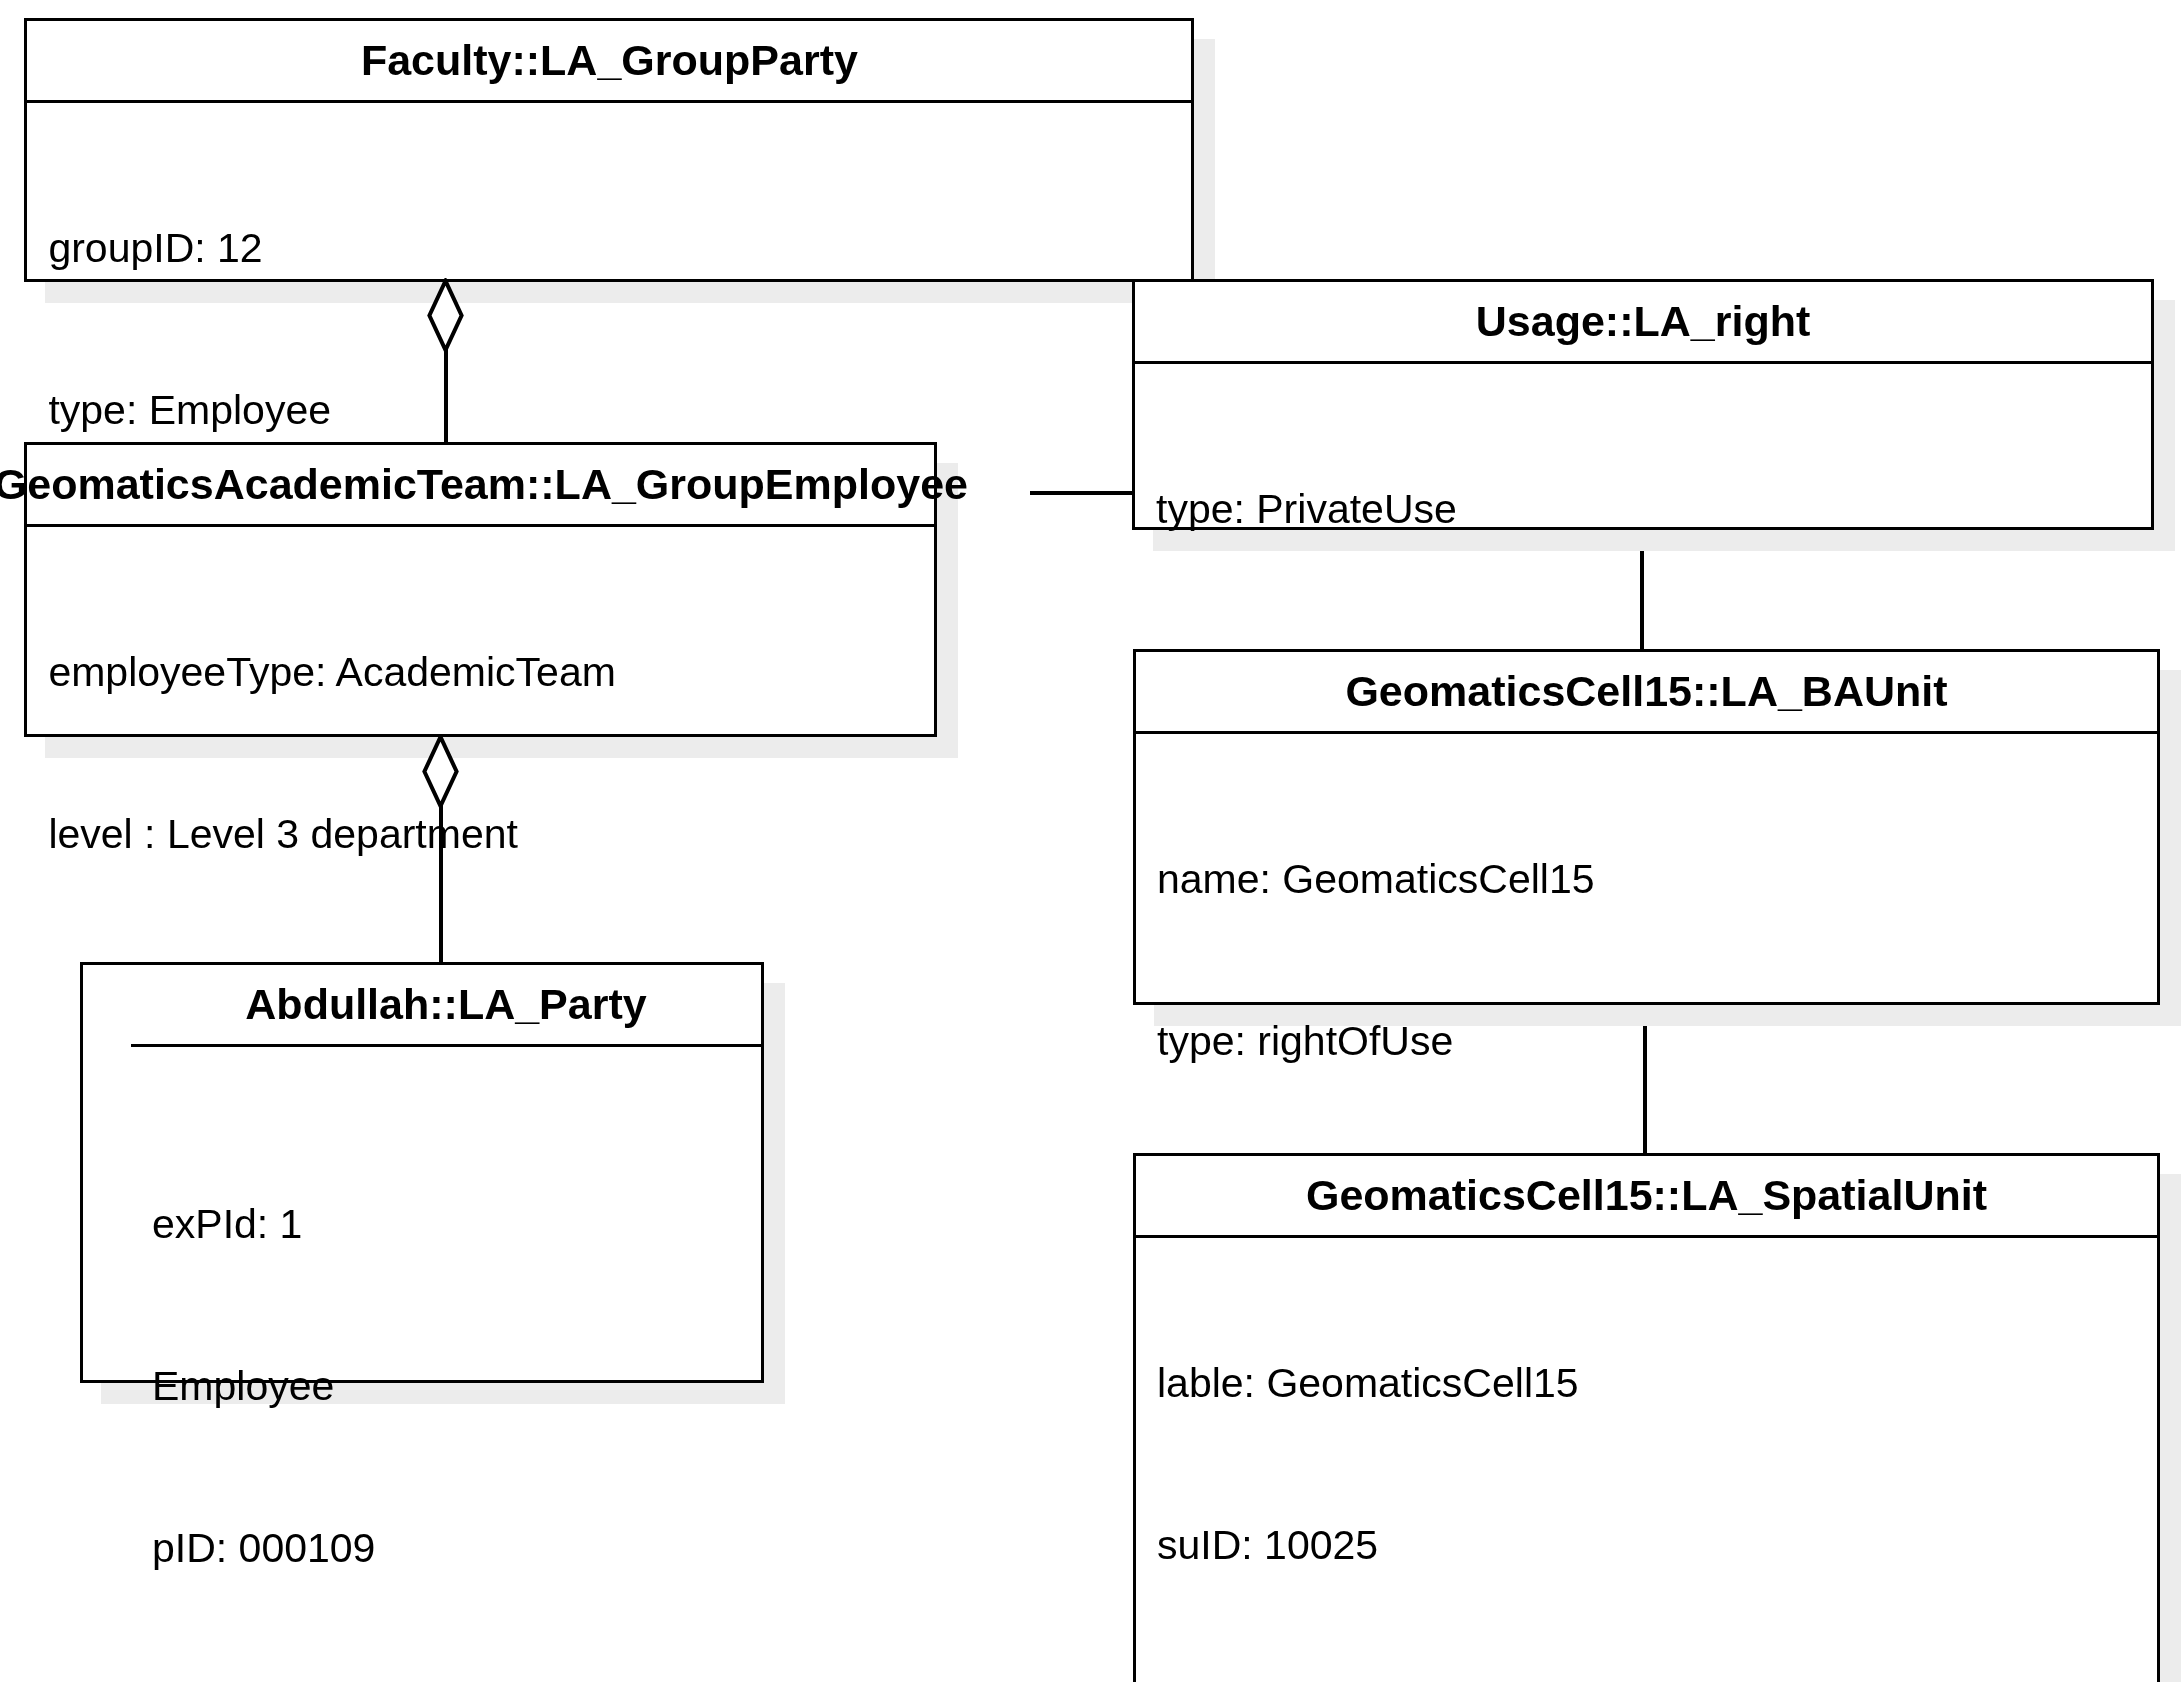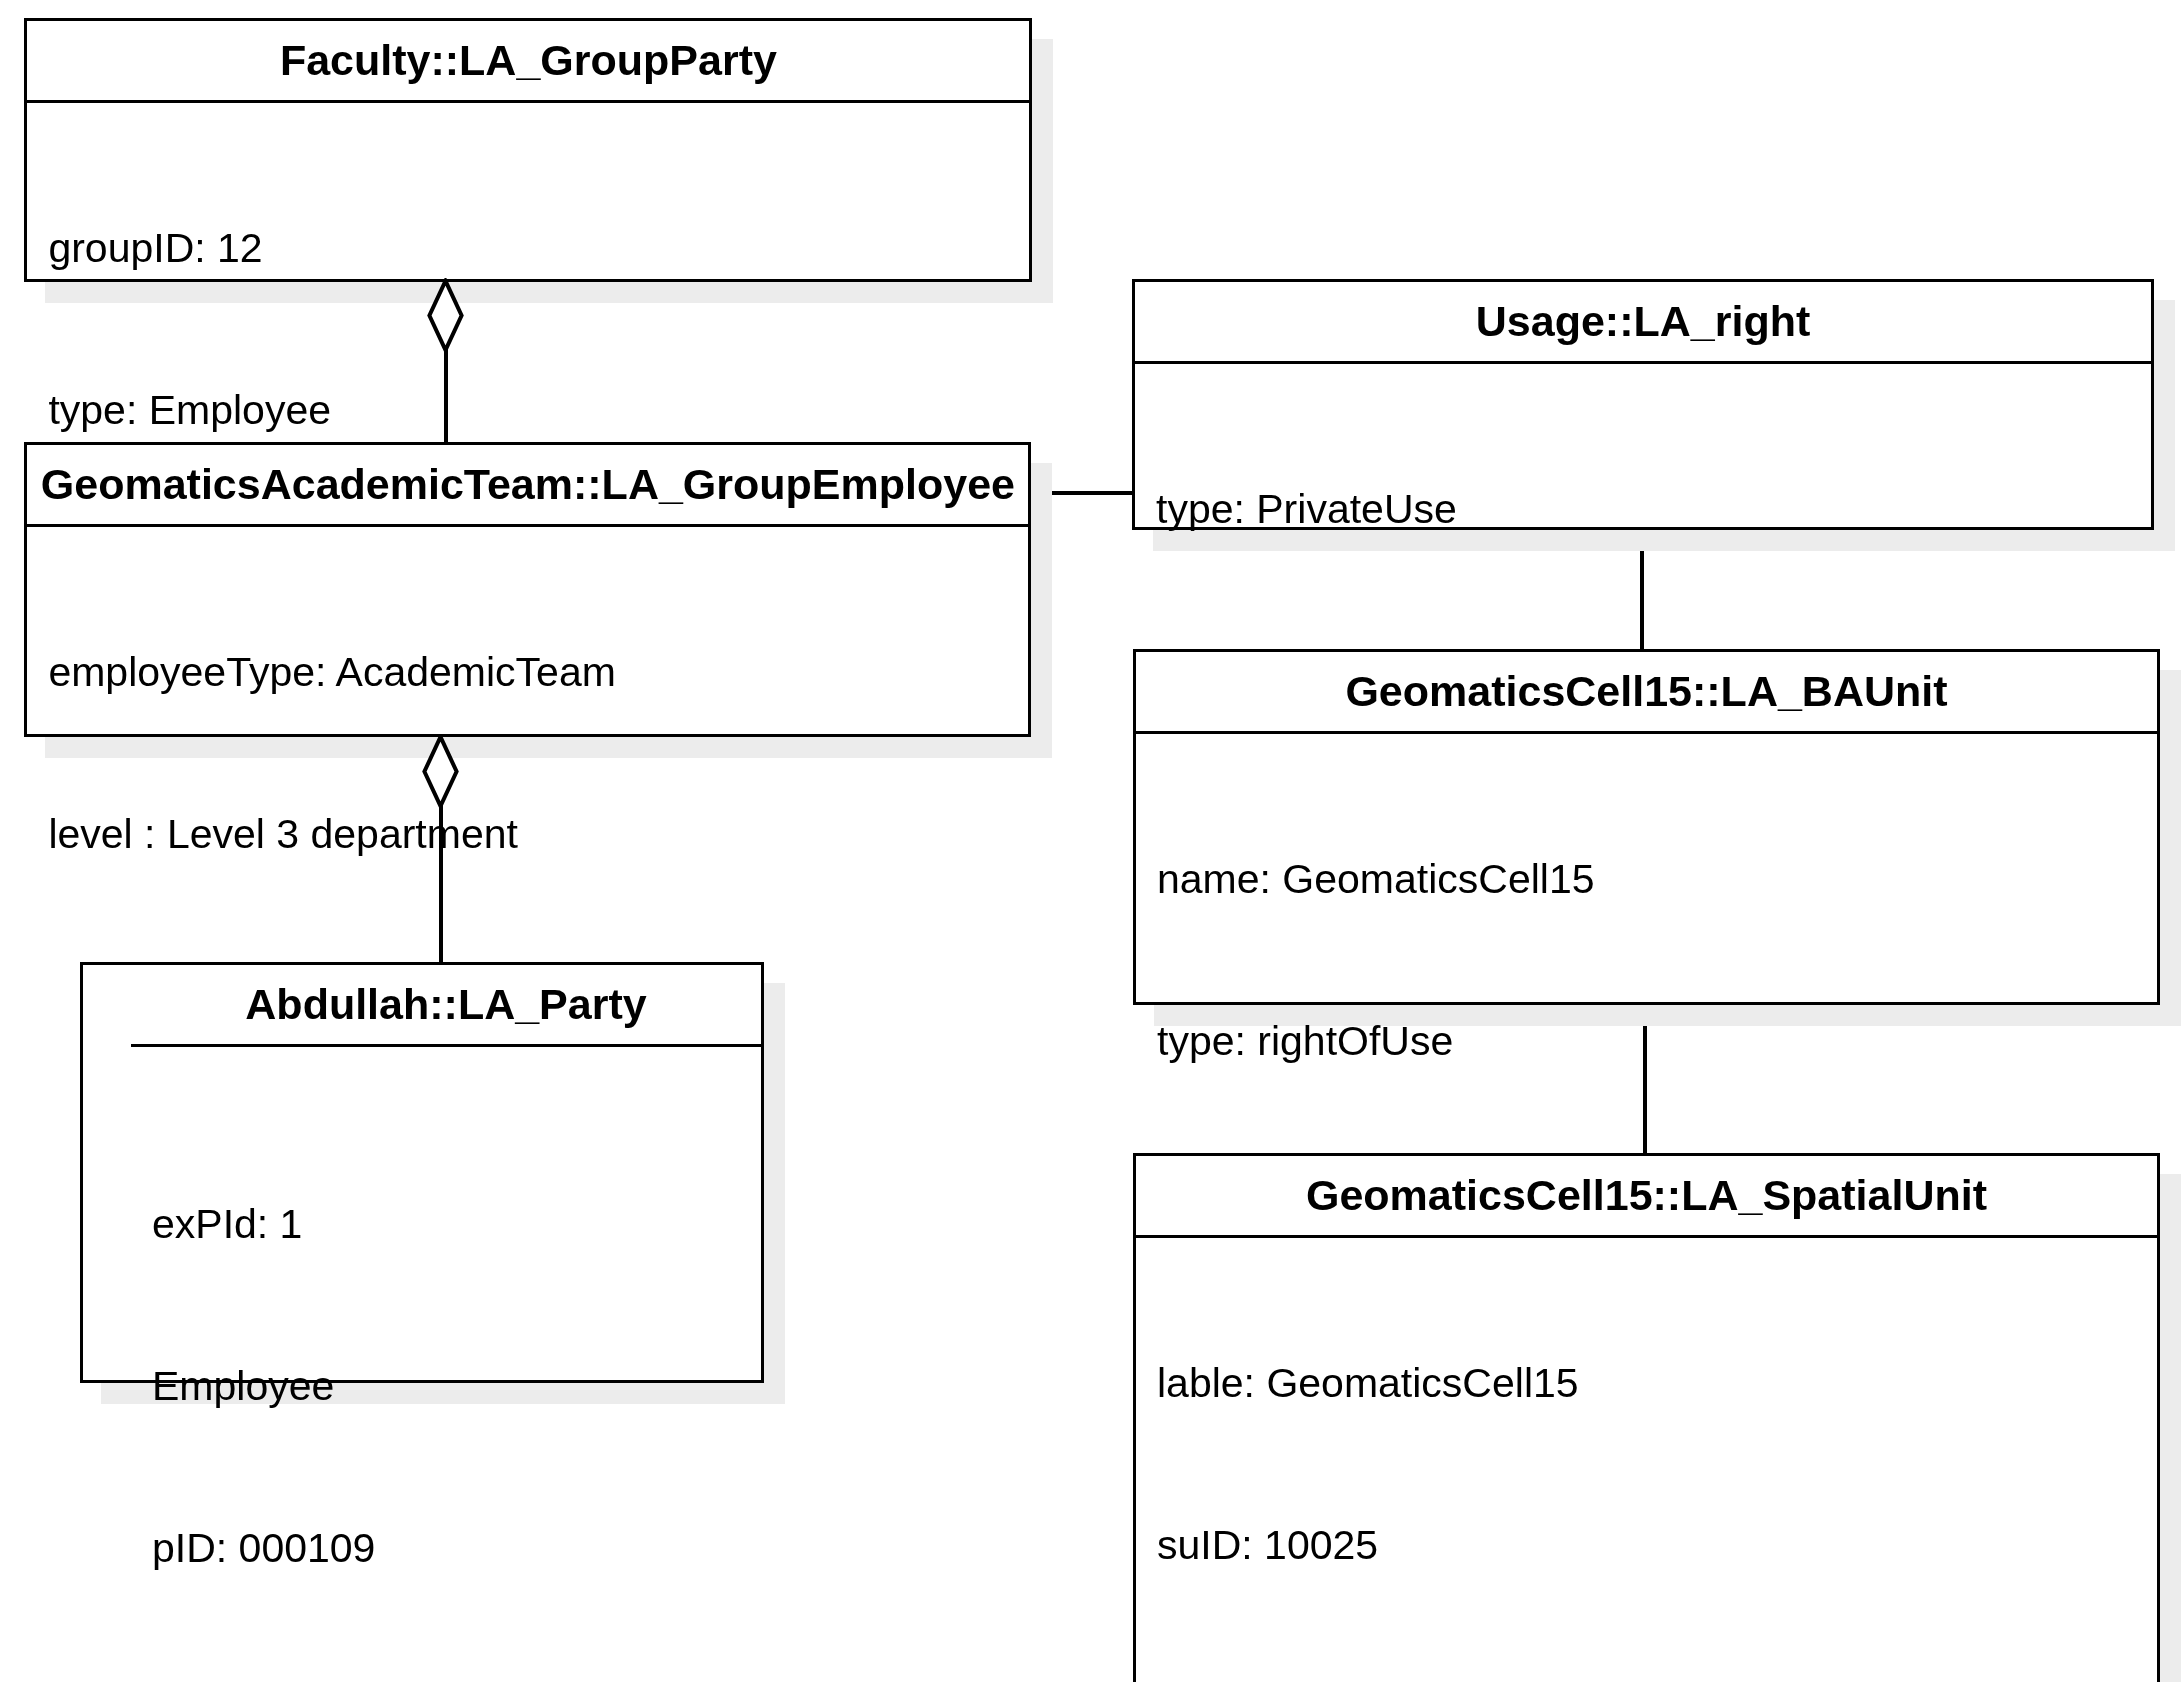--- a/index.html
+++ b/index.html
@@ -53,29 +53,29 @@
 </style>
 </head>
 <body>
 
 <div class="edge" style="left:444px; top:348px; width:4.1px; height:96px;"></div>
 <div class="edge" style="left:439px; top:802px; width:4.1px; height:163px;"></div>
 <div class="edge" style="left:1030px; top:491px; width:104px; height:4.1px;"></div>
 <div class="edge" style="left:1640px; top:527px; width:4.1px; height:124px;"></div>
 <div class="edge" style="left:1643px; top:1014px; width:4.1px; height:141px;"></div>
 
-<div class="node" style="left:24.4px; top:18px; width:1008px; height:264px;">
+<div class="node" style="left:24.4px; top:18px; width:1170px; height:264px;">
   <div class="title">Faculty::LA_GroupParty</div>
   <div class="attrs">
     <div>groupID: 12</div>
     <div>type: Employee</div>
   </div>
 </div>
 
-<div class="node" style="left:24.4px; top:442px; width:1007px; height:295px;">
+<div class="node" style="left:24.4px; top:442px; width:913px; height:295px;">
   <div class="title">GeomaticsAcademicTeam::LA_GroupEmployee</div>
   <div class="attrs">
     <div>employeeType: AcademicTeam</div>
     <div>level : Level 3 department</div>
   </div>
 </div>
 
 <div class="node" style="left:80px; top:962px; width:684px; height:421px;padding-left:48px;">
   <div class="title">Abdullah::LA_Party</div>
   <div class="attrs roomy">

